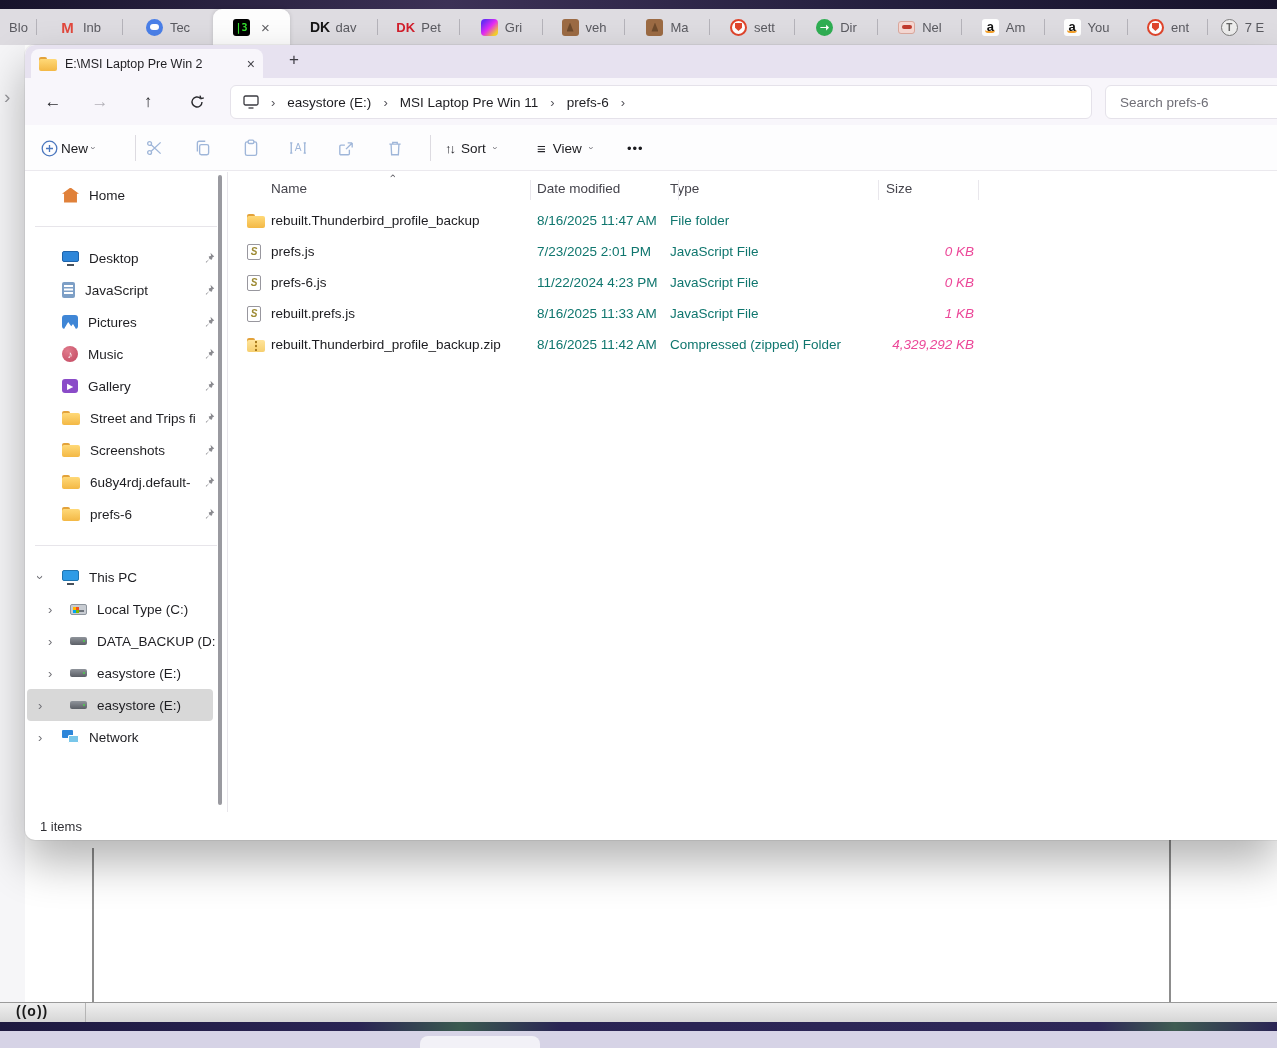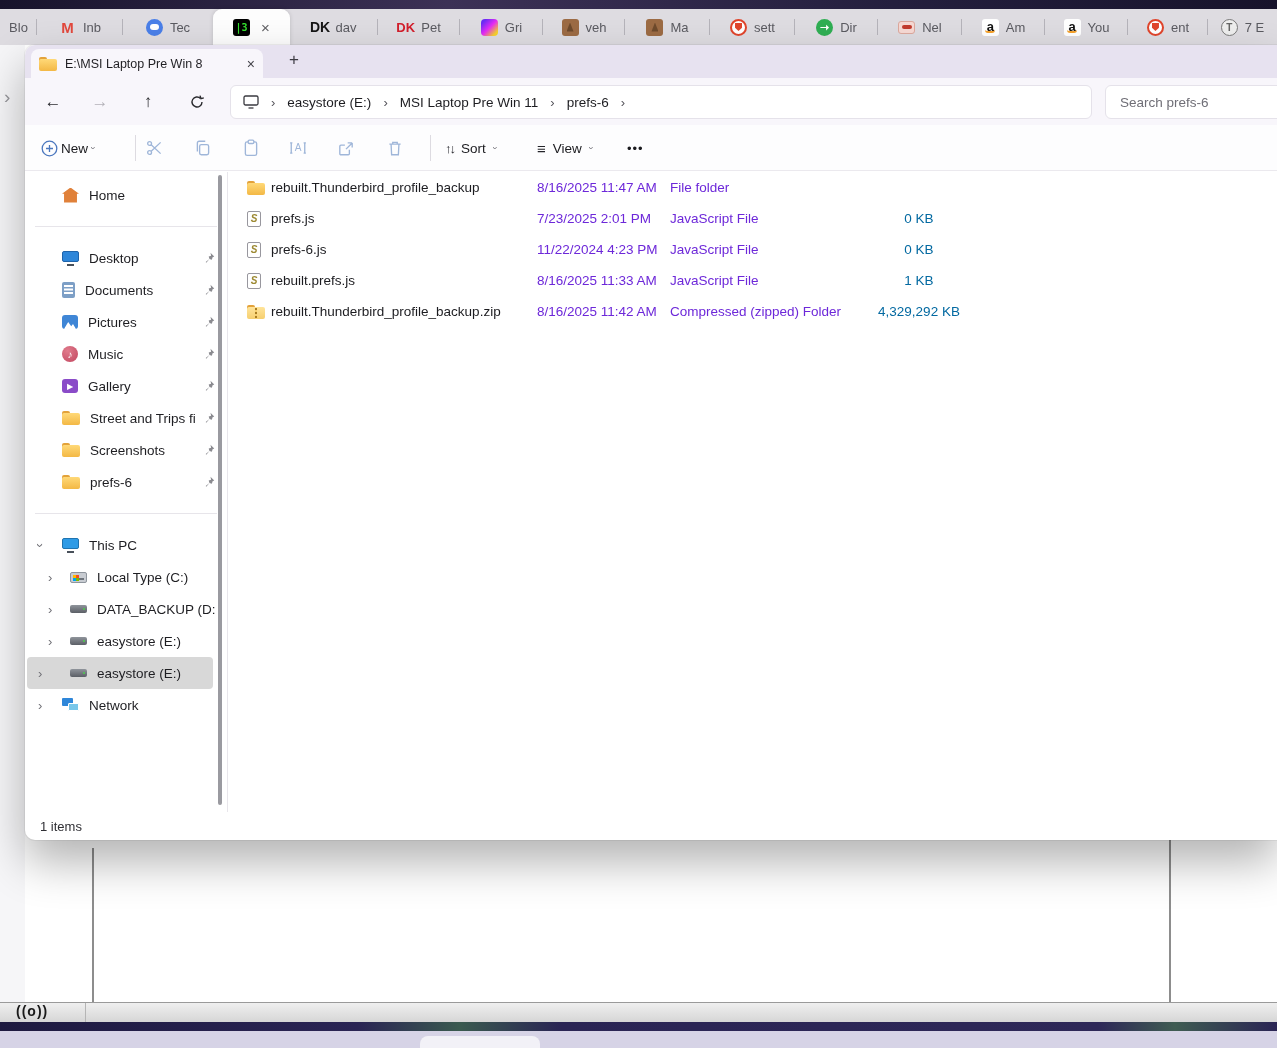--- a/index.html
+++ b/index.html
@@ -103,22 +103,22 @@
   .files{position:absolute;left:202px;top:0;width:1000px;height:640px;}
   .fhead{position:relative;display:grid;grid-template-columns:24px 252px 147px 194px 110px;
     padding-left:20px;height:33px;align-items:center;font-size:13.5px;color:#45444c;}
   .fhead .hdiv{position:absolute;top:8px;width:1px;height:20px;background:#e9e7ec;}
   .fhead .caret{position:absolute;left:163px;top:-2px;color:#55545b;font-size:11px;transform:rotate(-90deg);}
   .fhead .hdate,.frow .fdate{padding-left:14px;}
   .fhead .hsize{padding-left:22px;}
   .frow{display:grid;grid-template-columns:24px 252px 147px 194px 110px;padding-left:20px;height:31px;
     align-items:center;font-size:13.5px;}
   .frow .fname{color:#1c1c20;white-space:nowrap;overflow:hidden;}
-  .frow .fdate,.frow .ftype{color:#6d28d9;white-space:nowrap;}
-  .frow .fsize{color:#0369a1;text-align:center;}
+  .frow .fdate,.frow .ftype{color:#0f766e;white-space:nowrap;}
+  .frow .fsize{color:#ec4899;text-align:right;font-style:italic;}
 
   .statusbar{position:absolute;left:0;top:767px;width:100%;height:28px;display:flex;align-items:center;
     border-radius:0 0 0 10px;}
   .status-txt{margin-left:15px;font-size:13px;color:#2f2f34;}
 
   
   .i-folder{position:relative;width:18px;height:14px;flex:0 0 auto;}
   .i-folder .back{position:absolute;left:0;top:0;width:8px;height:4px;background:#e3a23a;border-radius:2px 2px 0 0;}
   .i-folder .front{position:absolute;left:0;top:2px;width:18px;height:12px;border-radius:2px;
     background:linear-gradient(#ffd978,#f3b845);}
@@ -282,21 +282,21 @@
   </div>
 
   <div class="window">
 
     <div class="titlebar">
       <div class="etab">
         <span class="i-folder">
             <span class="back"></span>
             <span class="front"></span>
           </span>
-        <span class="t">E:\MSI Laptop Pre Win 8</span>
+        <span class="t">E:\MSI Laptop Pre Win 2</span>
         <span class="x">×</span>
       </div>
       <span class="newtab-btn">+</span>
     </div>
 
     <div class="navbar">
       <span class="navbtn b">←</span>
       <span class="navbtn dis" style="margin-left:15px">→</span>
       <span class="navbtn" style="margin-left:16px">↑</span>
       <span class="navbtn" style="margin-left:17px">
@@ -405,21 +405,21 @@
             </span>
           <span class="lbl">Desktop</span>
           <svg class="pin" width="12" height="12" viewBox="0 0 16 16">
               <path d="M10 1l5 5-2.2 1-1 3.2-3.2-1-4.2 5-.8-.8 5-4.2-1-3.2 3.2-1z" fill="#8b8b90"></path>
             </svg>
         </div>
         <div class="sb-item">
           <span class="i-doc">
               <i></i>
             </span>
-          <span class="lbl">Documents</span>
+          <span class="lbl">JavaScript</span>
           <svg class="pin" width="12" height="12" viewBox="0 0 16 16">
               <path d="M10 1l5 5-2.2 1-1 3.2-3.2-1-4.2 5-.8-.8 5-4.2-1-3.2 3.2-1z" fill="#8b8b90"></path>
             </svg>
         </div>
         <div class="sb-item">
           <span class="i-photo">
               <i></i>
             </span>
           <span class="lbl">Pictures</span>
           <svg class="pin" width="12" height="12" viewBox="0 0 16 16">
@@ -449,20 +449,30 @@
           <svg class="pin" width="12" height="12" viewBox="0 0 16 16">
               <path d="M10 1l5 5-2.2 1-1 3.2-3.2-1-4.2 5-.8-.8 5-4.2-1-3.2 3.2-1z" fill="#8b8b90"></path>
             </svg>
         </div>
         <div class="sb-item">
           <span class="i-folder">
               <span class="back"></span>
               <span class="front"></span>
             </span>
           <span class="lbl">Screenshots</span>
+          <svg class="pin" width="12" height="12" viewBox="0 0 16 16">
+              <path d="M10 1l5 5-2.2 1-1 3.2-3.2-1-4.2 5-.8-.8 5-4.2-1-3.2 3.2-1z" fill="#8b8b90"></path>
+            </svg>
+        </div>
+        <div class="sb-item">
+          <span class="i-folder">
+              <span class="back"></span>
+              <span class="front"></span>
+            </span>
+          <span class="lbl">6u8y4rdj.default-</span>
           <svg class="pin" width="12" height="12" viewBox="0 0 16 16">
               <path d="M10 1l5 5-2.2 1-1 3.2-3.2-1-4.2 5-.8-.8 5-4.2-1-3.2 3.2-1z" fill="#8b8b90"></path>
             </svg>
         </div>
         <div class="sb-item">
           <span class="i-folder">
               <span class="back"></span>
               <span class="front"></span>
             </span>
           <span class="lbl">prefs-6</span>
@@ -515,20 +525,32 @@
               <span class="s1"></span>
               <span class="s2"></span>
             </span>
           <span class="lbl">Network</span>
         </div>
       </div>
       <div class="sb-scroll"></div>
       <div class="body-sep"></div>
 
       <div class="files">
+        <div class="fhead">
+          <span></span>
+          <span>Name</span>
+          <span class="hdate">Date modified</span>
+          <span>Type</span>
+          <span class="hsize">Size</span>
+          <span class="caret">›</span>
+          <span class="hdiv" style="left:303px"></span>
+          <span class="hdiv" style="left:451px"></span>
+          <span class="hdiv" style="left:651px"></span>
+          <span class="hdiv" style="left:751px"></span>
+        </div>
 
         <div class="frow">
           <span class="i-folder">
               <span class="back"></span>
               <span class="front"></span>
             </span>
           <span class="fname">rebuilt.Thunderbird_profile_backup</span>
           <span class="fdate">8/16/2025 11:47 AM</span>
           <span class="ftype">File folder</span>
           <span class="fsize"></span>

